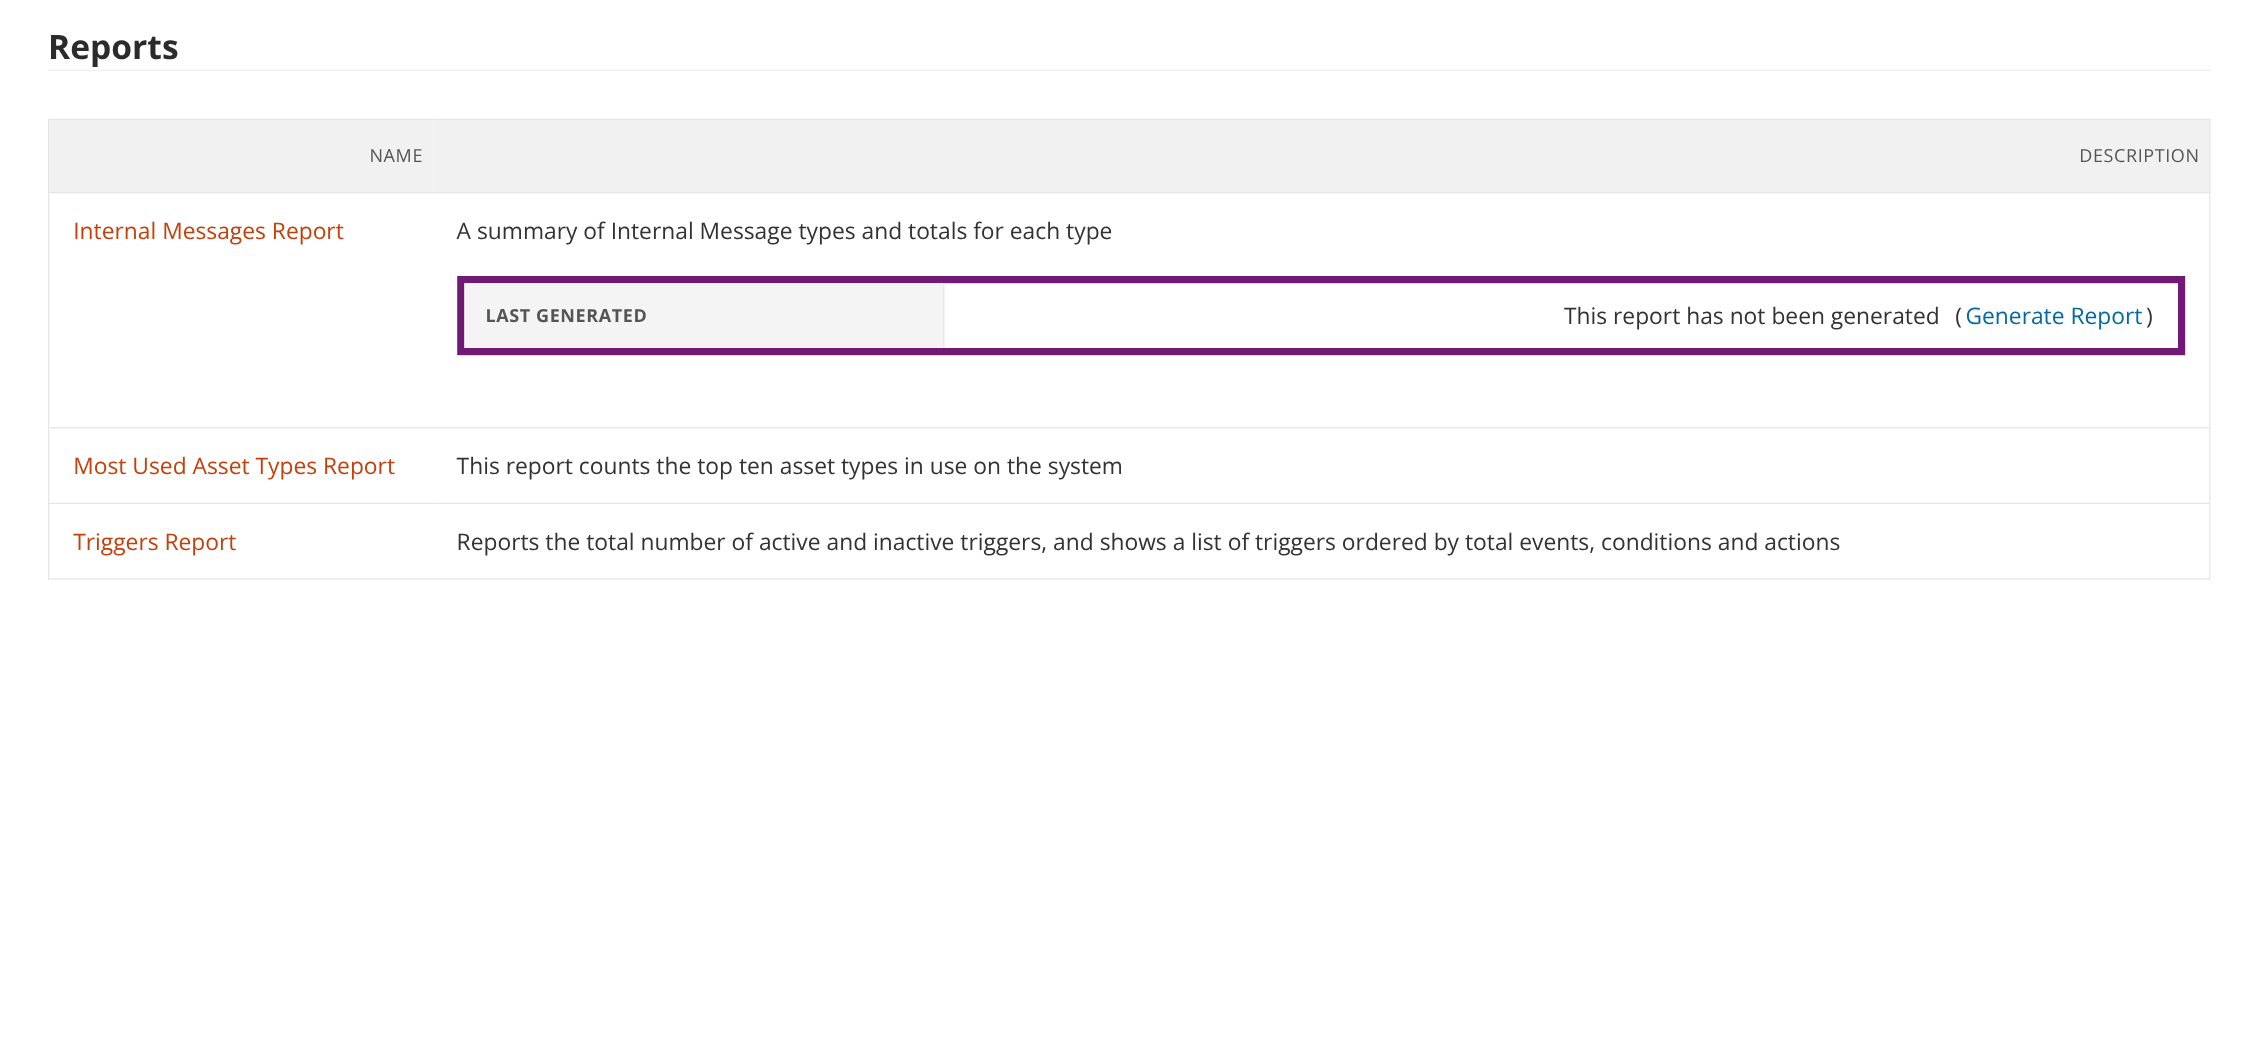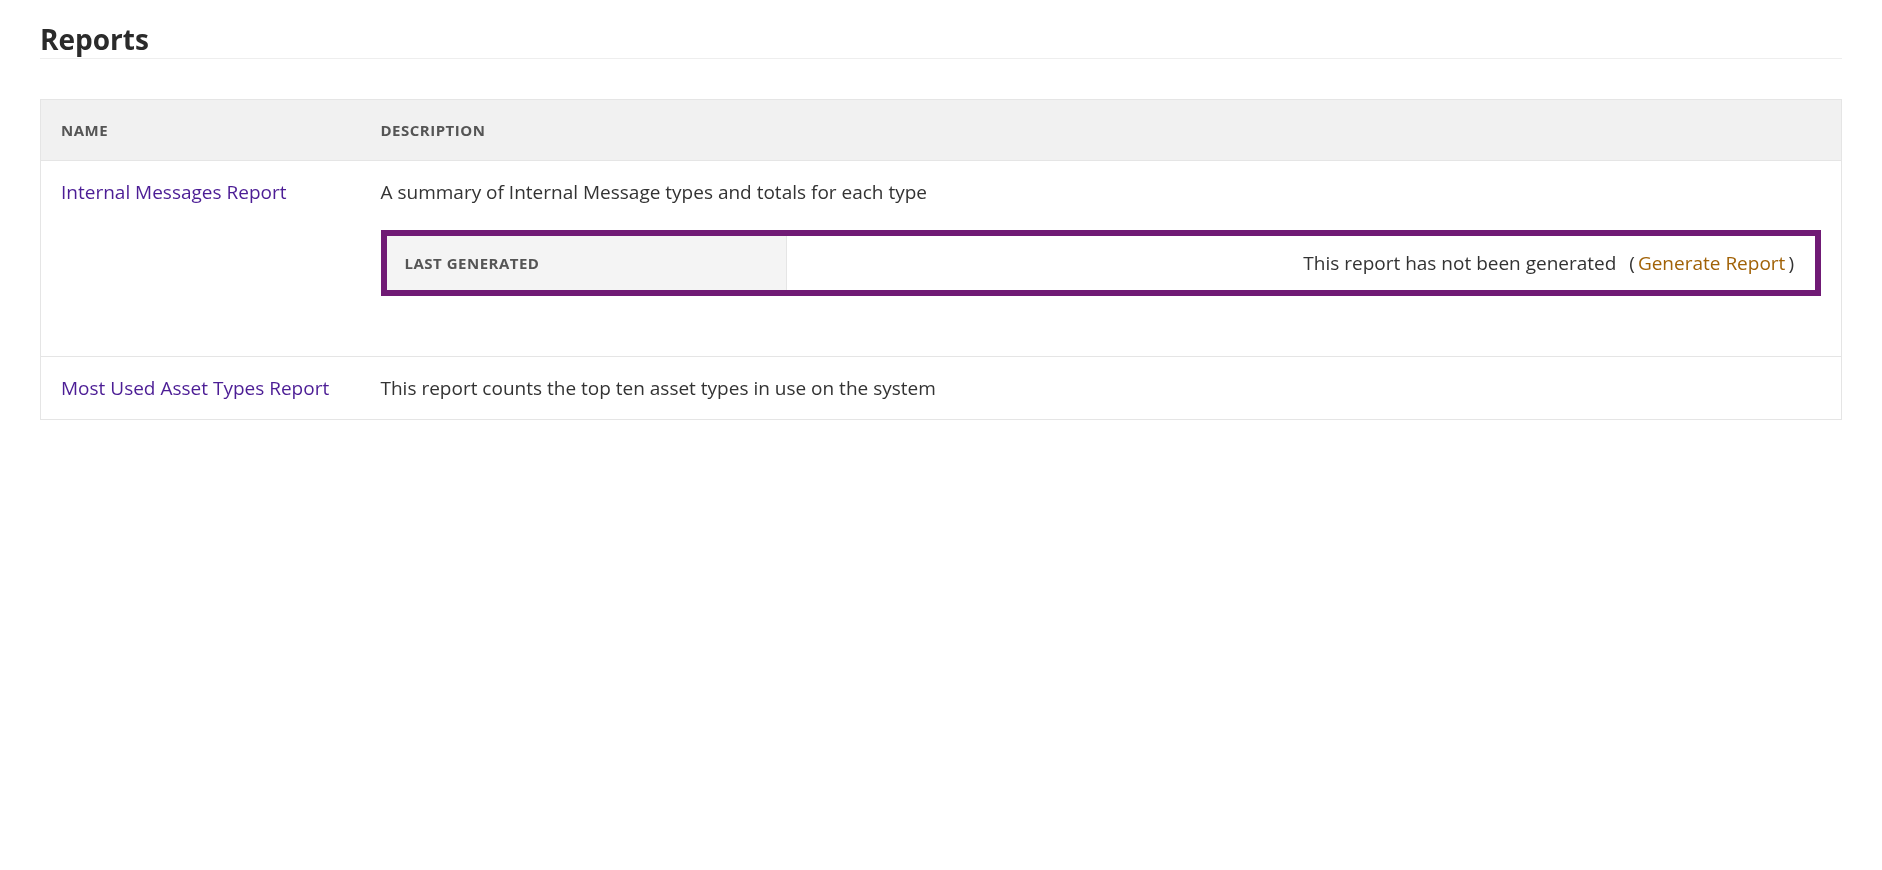--- a/index.html
+++ b/index.html
@@ -24,41 +24,41 @@
     }
     .reports-table {
       width: 100%;
       border-collapse: collapse;
       border: 1px solid #e5e5e5;
     }
     .reports-table thead th {
       background: #f1f1f1;
       color: #555;
       font-size: 15px;
-      font-weight: 700;
-      text-align: left;
-      padding: 20px 20px;
+      font-weight: 400;
+      text-align: right;
+      padding: 20px 8px;
       letter-spacing: 0.5px;
       border-bottom: 1px solid #e5e5e5;
     }
     .reports-table thead th:first-child {
       width: 320px;
     }
     .reports-table tbody td {
       padding: 18px 20px;
       vertical-align: top;
       border-bottom: 1px solid #e5e5e5;
       font-size: 19px;
       color: #333;
     }
     .reports-table tbody tr:last-child td {
       border-bottom: none;
     }
     .report-link {
-      color: #4c1d95;
+      color: #c2410c;
       text-decoration: none;
       font-size: 19px;
       cursor: pointer;
     }
     .expanded-row td {
       padding-bottom: 60px !important;
     }
     .sub-panel {
       margin-top: 25px;
       border: 6px solid #701a75;
@@ -81,21 +81,21 @@
       flex: 1;
       padding: 14px 18px;
       text-align: right;
       font-size: 19px;
       color: #333;
       display: flex;
       align-items: flex-end;
       justify-content: flex-end;
     }
     .generate-link {
-      color: #a16207;
+      color: #0369a1;
       text-decoration: none;
       cursor: pointer;
     }
     .paren {
       margin: 0 3px;
     }
   </style>
 </head>
 <body>
 
@@ -126,14 +126,22 @@
       </td>
     </tr>
     <tr>
       <td>
         <a class="report-link">Most Used Asset Types Report</a>
       </td>
       <td>
         <span>This report counts the top ten asset types in use on the system</span>
       </td>
     </tr>
+    <tr>
+      <td>
+        <a class="report-link">Triggers Report</a>
+      </td>
+      <td>
+        <span>Reports the total number of active and inactive triggers, and shows a list of triggers ordered by total events, conditions and actions</span>
+      </td>
+    </tr>
   </tbody>
 </table>
 
 </body></html>

